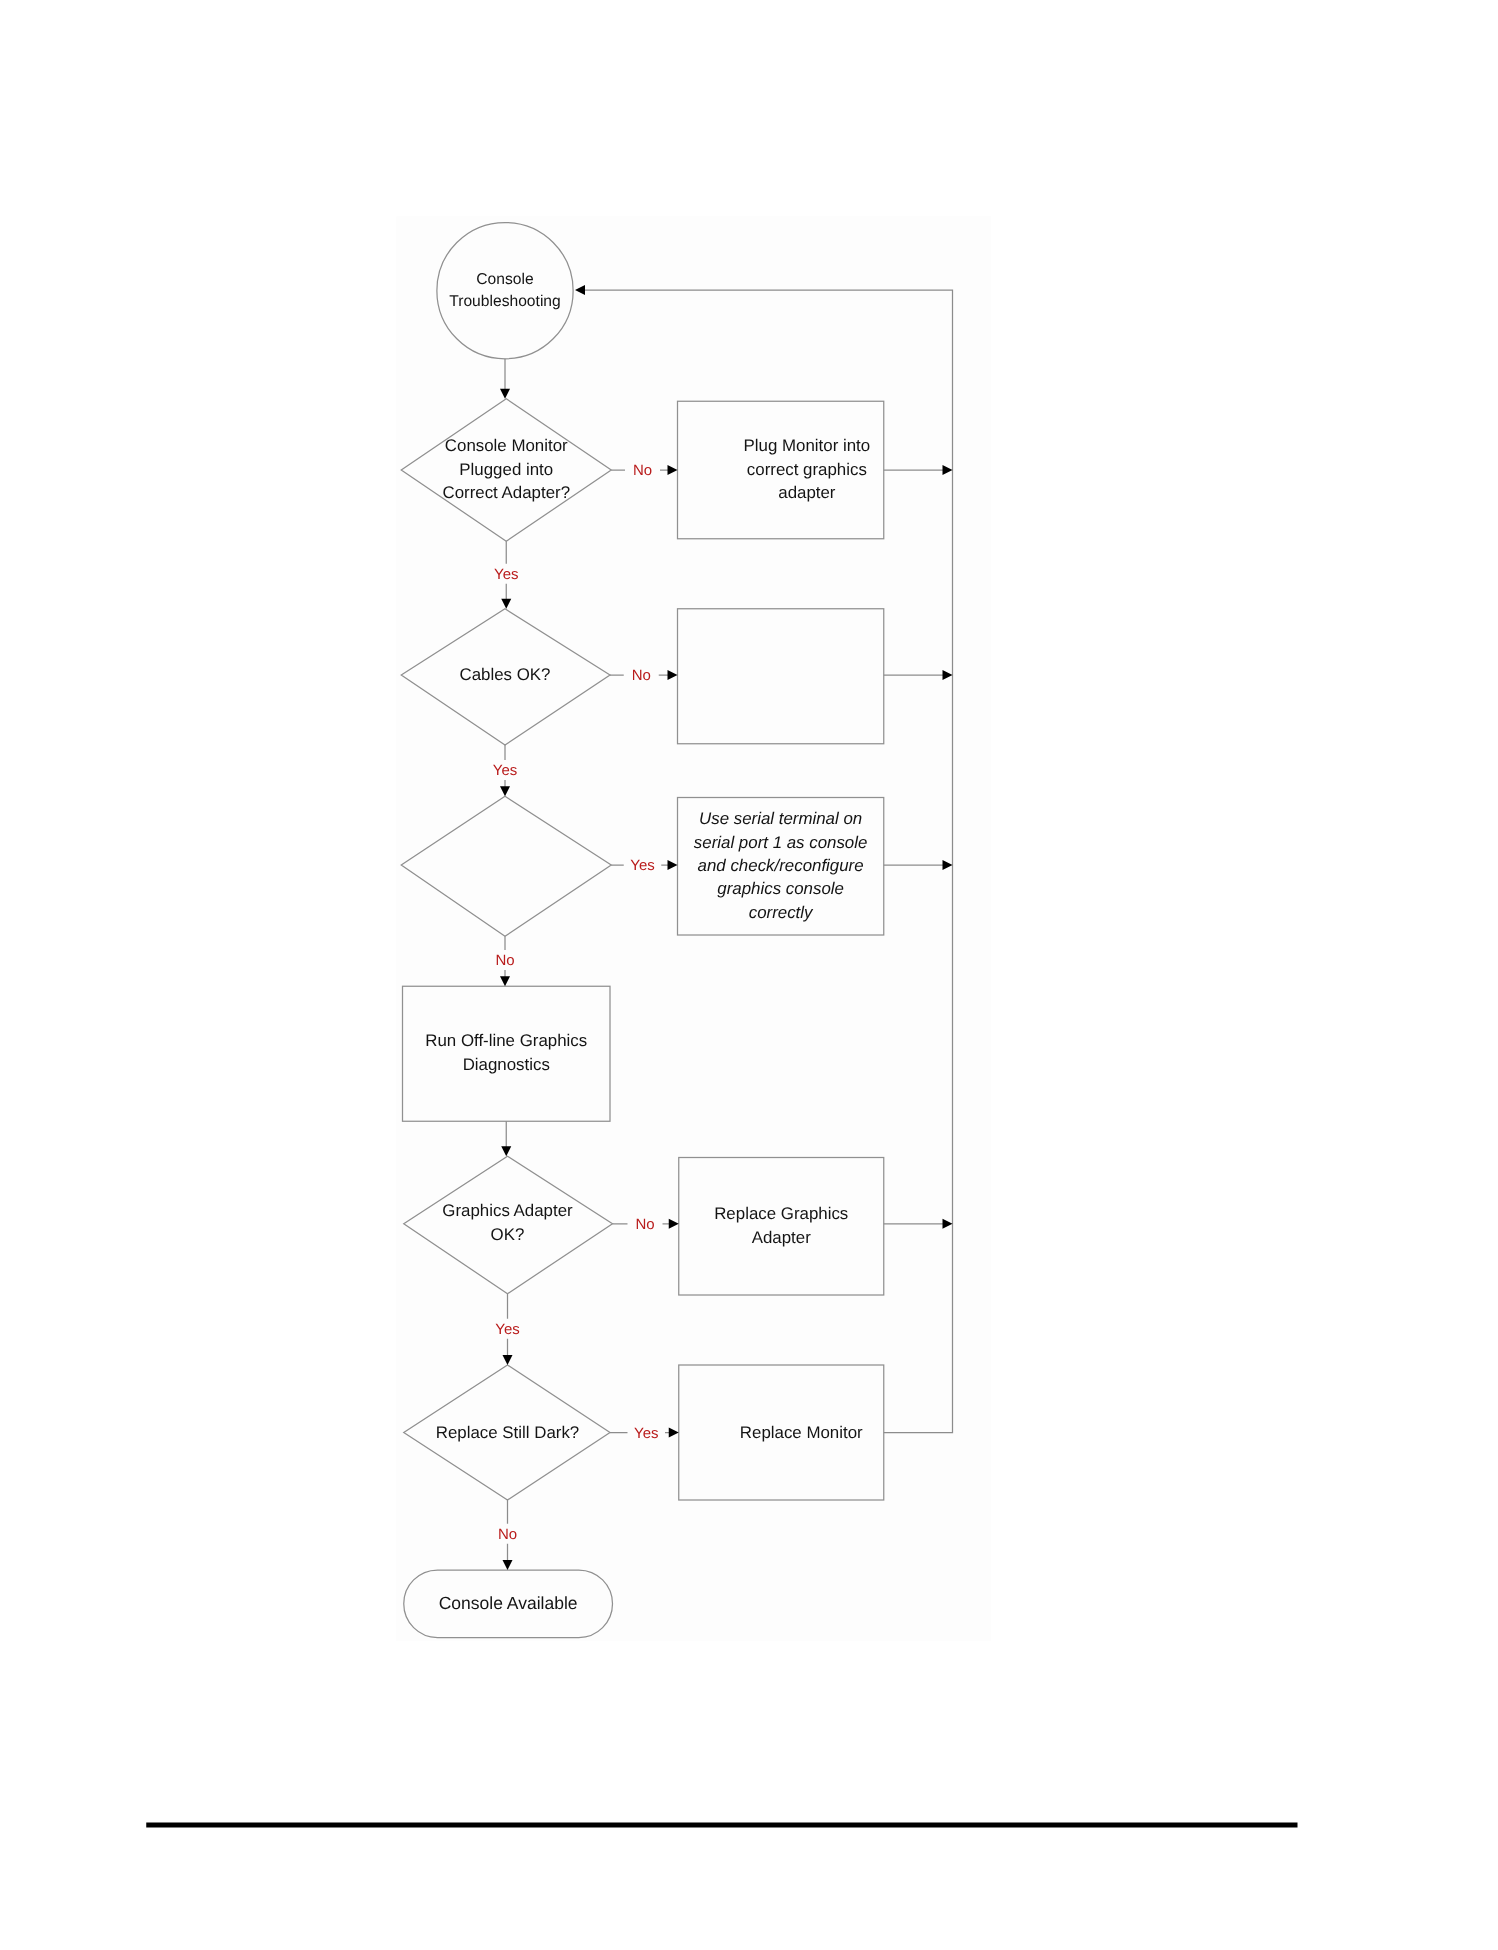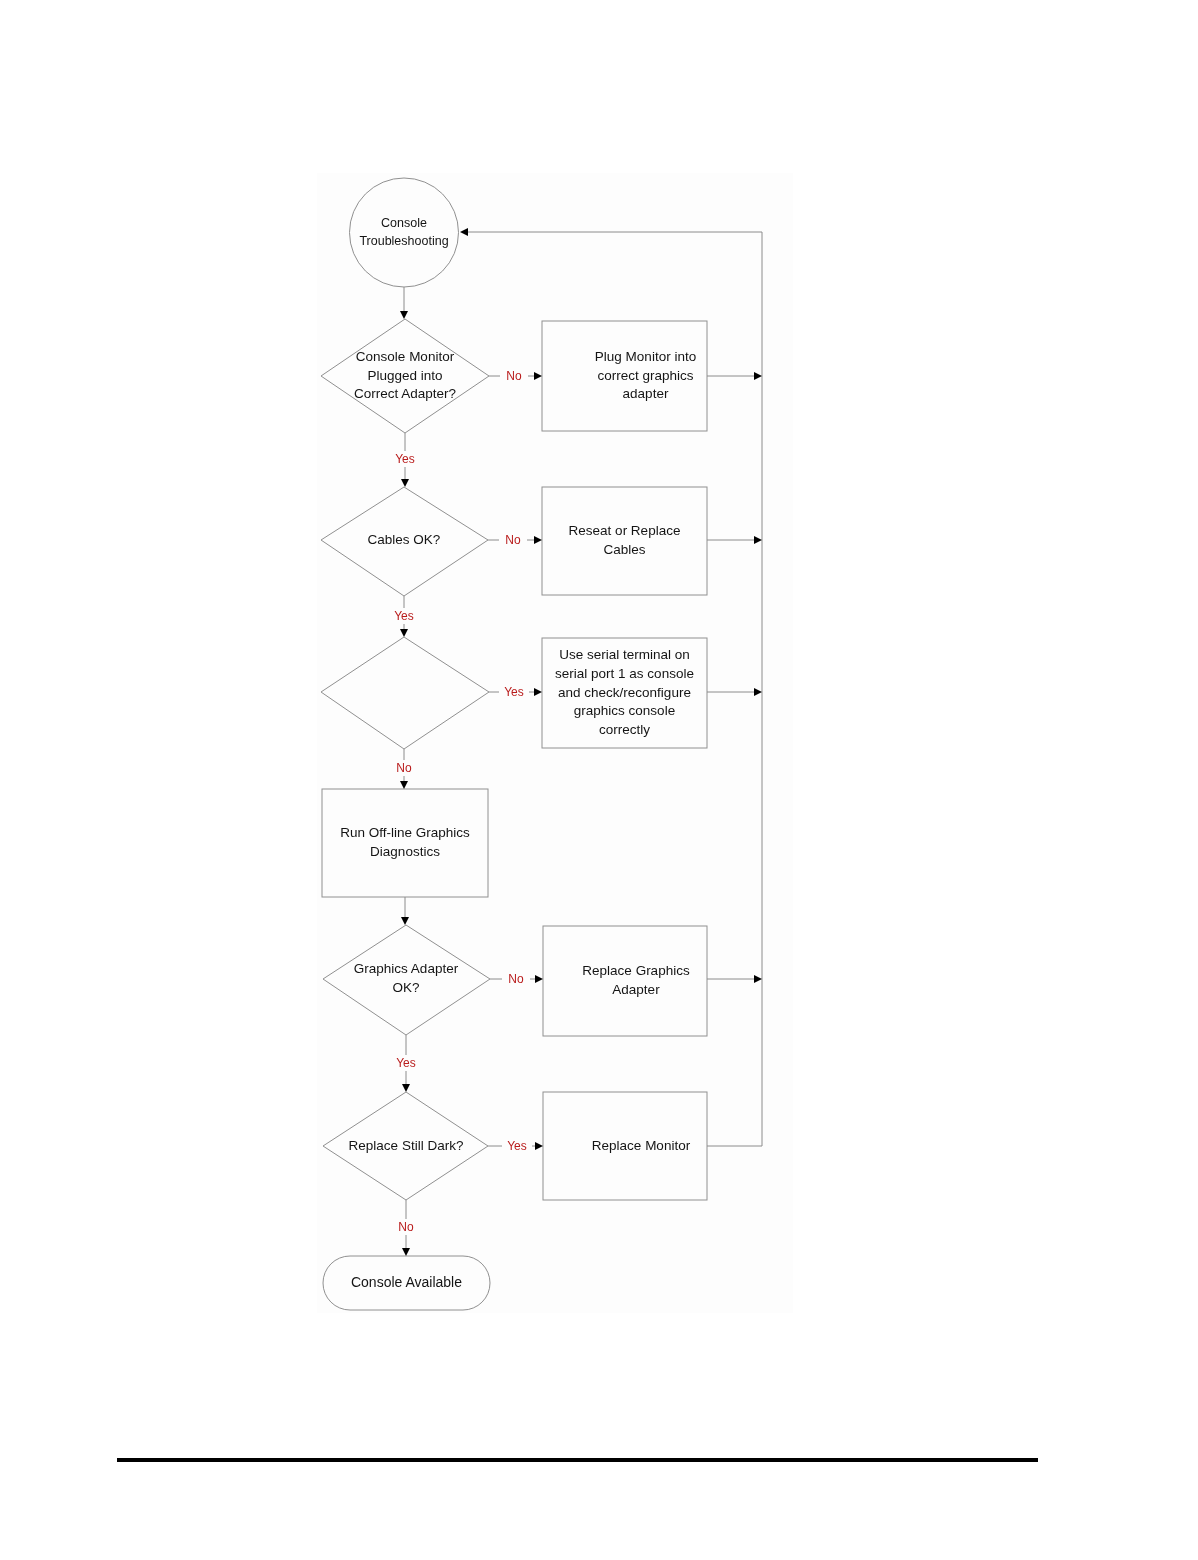--- a/index.html
+++ b/index.html
@@ -135,37 +135,35 @@
     <div class="node-label" style="left:13px; top:163px; width:150px; height:80px;">Console Monitor
 Plugged into
 Correct Adapter?</div>
 
     <div class="node-label" style="left:225px; top:148px; width:165px; height:110px;padding-left:21px;">Plug Monitor into
 correct graphics
 adapter</div>
 
     <div class="node-label" style="left:12px; top:347px; width:150px; height:40px;">Cables OK?</div>
 
-    <div class="node-label" style="left:225px; top:314px; width:165px; height:108px;">Reseat or Replace
-Cables</div>
 
 
-    <div class="node-label" style="left:225px; top:465px; width:165px; height:110px;">Use serial terminal on
+    <div class="node-label" style="left:225px; top:465px; width:165px; height:110px;font-style:italic;">Use serial terminal on
 serial port 1 as console
 and check/reconfigure
 graphics console
 correctly</div>
 
     <div class="node-label" style="left:5px; top:616px; width:166px; height:108px;">Run Off-line Graphics
 Diagnostics</div>
 
     <div class="node-label" style="left:9px; top:776px; width:160px; height:60px;">Graphics Adapter
 OK?</div>
 
-    <div class="node-label" style="left:226px; top:753px; width:164px; height:110px;padding-left:11px;">Replace Graphics
+    <div class="node-label" style="left:226px; top:753px; width:164px; height:110px;">Replace Graphics
 Adapter</div>
 
     <div class="node-label" style="left:4px; top:953px; width:170px; height:40px;">Replace Still Dark?</div>
 
     <div class="node-label" style="left:242px; top:919px; width:164px; height:108px;">Replace Monitor</div>
 
     <div class="node-label terminal" style="left:6px; top:1083px; width:167px; height:54px;">Console Available</div>
 
     <div class="edge-label" style="left:183px; top:195px; width:28px; height:16px;">No</div>
     <div class="edge-label" style="left:73px; top:278px; width:30px; height:16px;">Yes</div>

